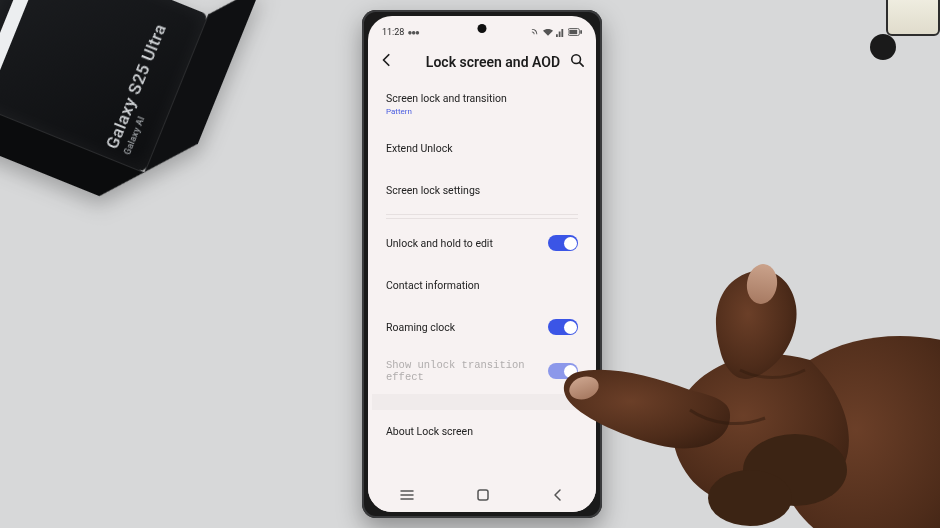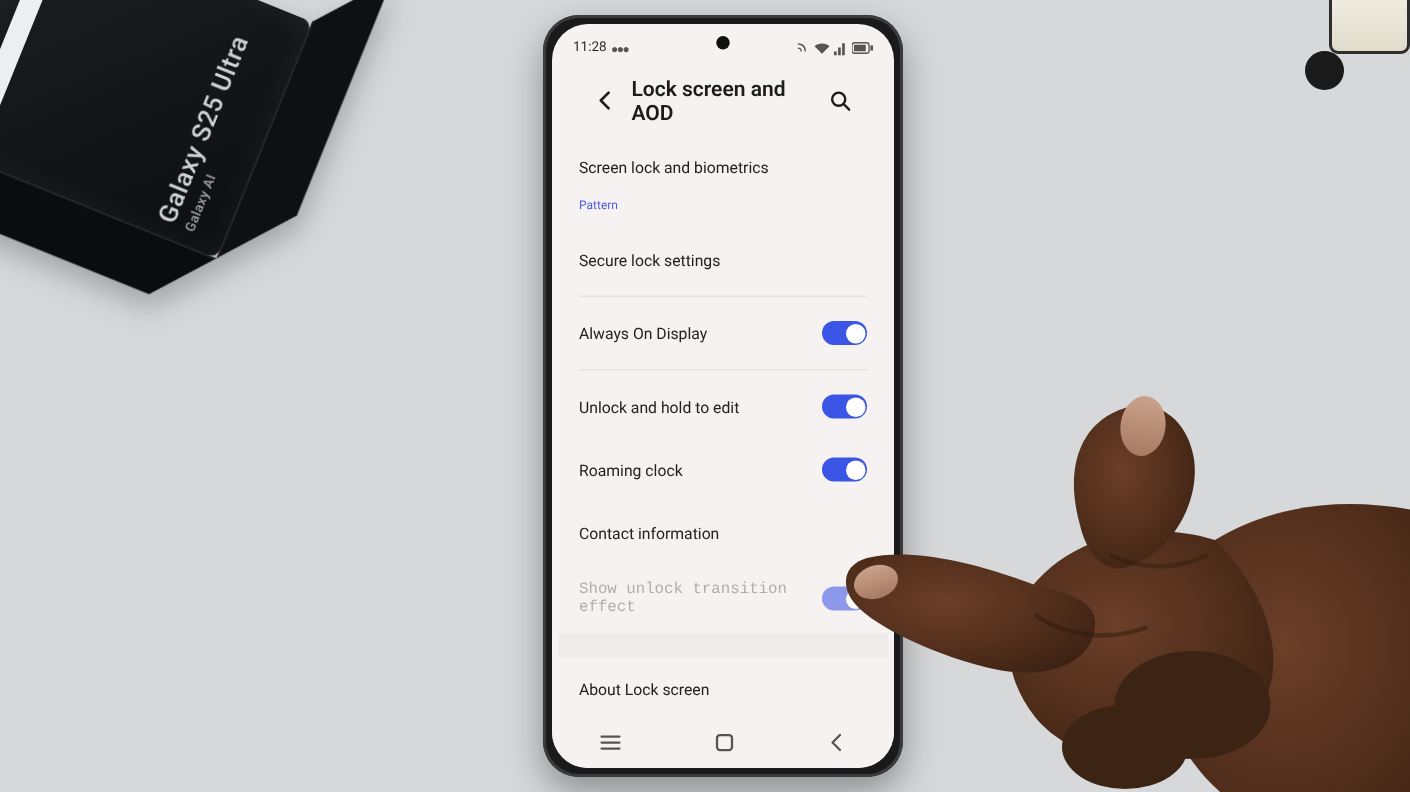--- a/index.html
+++ b/index.html
@@ -100,21 +100,21 @@
   }
 
   
   .phone {
     position: absolute;
     left: 362px;
     top: 10px;
     width: 228px;
     height: 496px;
     background: #1a1a1a;
-    border-radius: 24px;
+    border-radius: 14px;
     padding: 6px;
     box-shadow: 0 10px 24px rgba(0,0,0,.35), inset 0 0 0 2px #3a3b3d;
   }
   .screen {
     position: relative;
     width: 100%;
     height: 100%;
     background: #f7f2f2;
     border-radius: 24px;
     overflow: hidden;
@@ -139,22 +139,23 @@
     color: #2b2b2b;
   }
   .status-left { display:flex; gap:2px; align-items:center; }
   .status-left .dots { letter-spacing:-1px; font-size:8px; color:#555; }
   .status-right { display:flex; gap:3px; align-items:center; color:#555; }
   .status-right svg { display:block; }
 
   .header {
     display: flex;
     align-items: center;
-    padding: 8px 29px 10px;
+    padding: 8px 12px 10px;
     gap: 10px;
+    text-align: right;
   }
   .header .back { flex:0 0 auto; }
   .header .title {
     flex:1;
     font-size: 14px;
     font-weight: 600;
     color: #1c1c1c;
   }
   .header .search { flex:0 0 auto; }
 
@@ -168,21 +169,21 @@
     padding: 11px 14px;
     min-height: 20px;
   }
   .row .label {
     font-size: 10.5px;
     color: #222;
   }
   .row .sub {
     font-size: 8px;
     color: #4a5de0;
-    margin-top: 14px;
+    margin-top: 2px;
   }
   .row.disabled .label { color:#b0adad;font-family:Liberation Mono, monospace; }
   .divider {
     height: 1px;
     margin: 3px 14px;
     background: #e6e0e0;
   }
   .gap {
     height: 16px;
     background: #f0ebeb;
@@ -281,58 +282,55 @@
               <circle cx="7" cy="7" r="5" stroke="#1c1c1c" stroke-width="1.8" fill="none"></circle>
               <line x1="11" y1="11" x2="15" y2="15" stroke="#1c1c1c" stroke-width="1.8" stroke-linecap="round"></line>
             </svg>
         </span>
       </div>
 
       <div class="list">
 
         <div class="row">
           <div>
-            <div class="label">Screen lock and biometrics</div>
+            <div class="label">Screen lock and transition</div>
             <div class="sub">Pattern</div>
           </div>
         </div>
 
-
-        <div class="row">
-          <div class="label">Secure lock settings</div>
+        <div class="row">
+          <div class="label">Extend Unlock</div>
+        </div>
+
+        <div class="row">
+          <div class="label">Screen lock settings</div>
         </div>
 
         <div class="divider"></div>
 
-        <div class="row">
-          <div class="label">Always On Display</div>
-          <div class="toggle on">
-              <div class="knob"></div>
-            </div>
-        </div>
 
 
         <div class="divider"></div>
 
         <div class="row">
           <div class="label">Unlock and hold to edit</div>
           <div class="toggle on">
               <div class="knob"></div>
             </div>
         </div>
 
         <div class="row">
+          <div class="label">Contact information</div>
+        </div>
+
+        <div class="row">
           <div class="label">Roaming clock</div>
           <div class="toggle on">
               <div class="knob"></div>
             </div>
-        </div>
-
-        <div class="row">
-          <div class="label">Contact information</div>
         </div>
 
         <div class="row disabled">
           <div class="label">Show unlock transition effect</div>
           <div class="toggle on dim">
               <div class="knob"></div>
             </div>
         </div>
 
         <div class="gap"></div>

